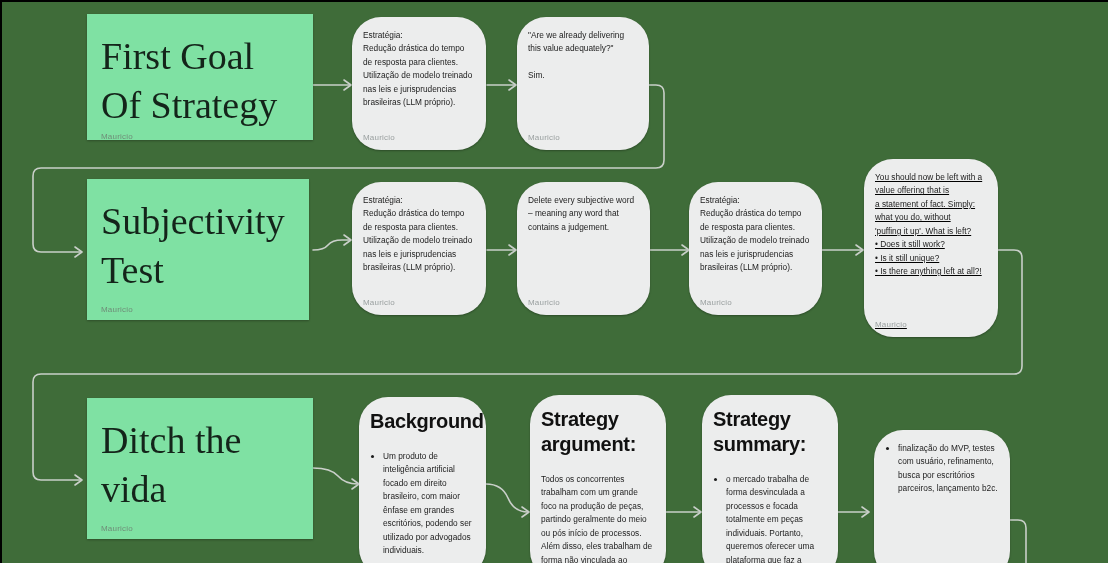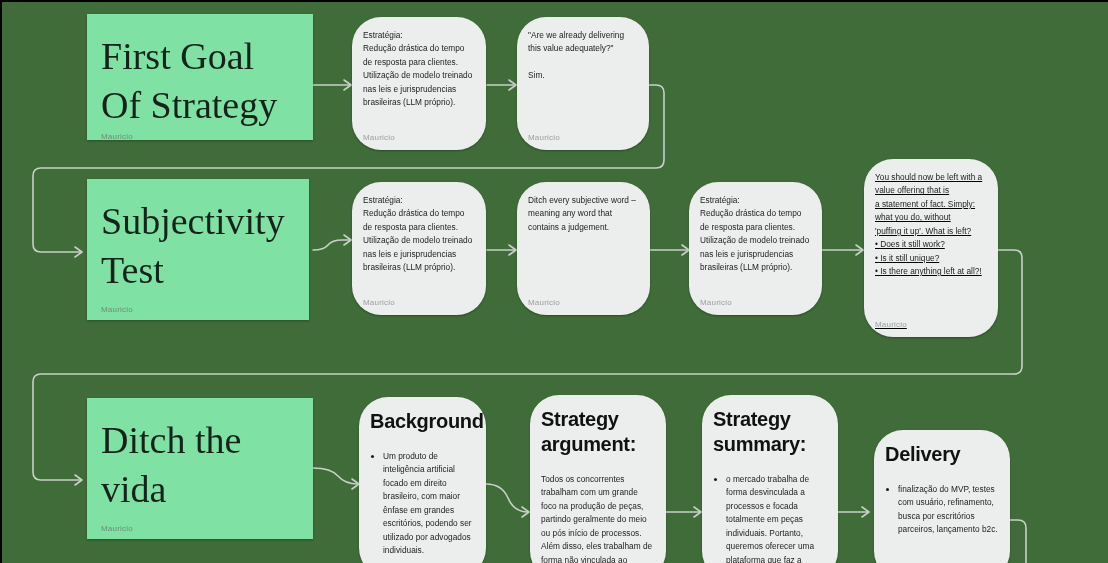--- a/index.html
+++ b/index.html
@@ -183,21 +183,21 @@
     <div class="note" style="left:350px; top:180px; width:134px; height:133px;">
       <div class="n-body">
         <div class="n-text">Estratégia:
 Redução drástica do tempo de resposta para clientes. Utilização de modelo treinado nas leis e jurisprudencias brasileiras (LLM próprio).</div>
       </div>
       <div class="author">Mauricio</div>
     </div>
 
     <div class="note" style="left:515px; top:180px; width:133px; height:133px;">
       <div class="n-body">
-        <div class="n-text">Ditch every subjective word – meaning any word that contains a judgement.</div>
+        <div class="n-text">Delete every subjective word – meaning any word that contains a judgement.</div>
       </div>
       <div class="author">Mauricio</div>
     </div>
 
     <div class="note" style="left:687px; top:180px; width:133px; height:133px;">
       <div class="n-body">
         <div class="n-text">Estratégia:
 Redução drástica do tempo de resposta para clientes. Utilização de modelo treinado nas leis e jurisprudencias brasileiras (LLM próprio).</div>
       </div>
       <div class="author">Mauricio</div>
@@ -240,21 +240,20 @@
     <div class="note" style="left:700px; top:393px; width:136px; height:185px;">
       <div class="n-head">Strategy summary:</div>
       <div class="n-body">
         <ul>
           <li>o mercado trabalha de forma desvinculada a processos e focada totalmente em peças individuais. Portanto, queremos oferecer uma plataforma que faz a gestão de ciclo de vida do processo,</li>
         </ul>
       </div>
     </div>
 
     <div class="note" style="left:872px; top:428px; width:136px; height:150px;">
-      <div class="n-head">Delivery</div>
       <div class="n-body">
         <ul>
           <li>finalização do MVP, testes com usuário, refinamento, busca por escritórios parceiros, lançamento b2c.</li>
         </ul>
       </div>
     </div>
 
   </div>
 </div>
 

